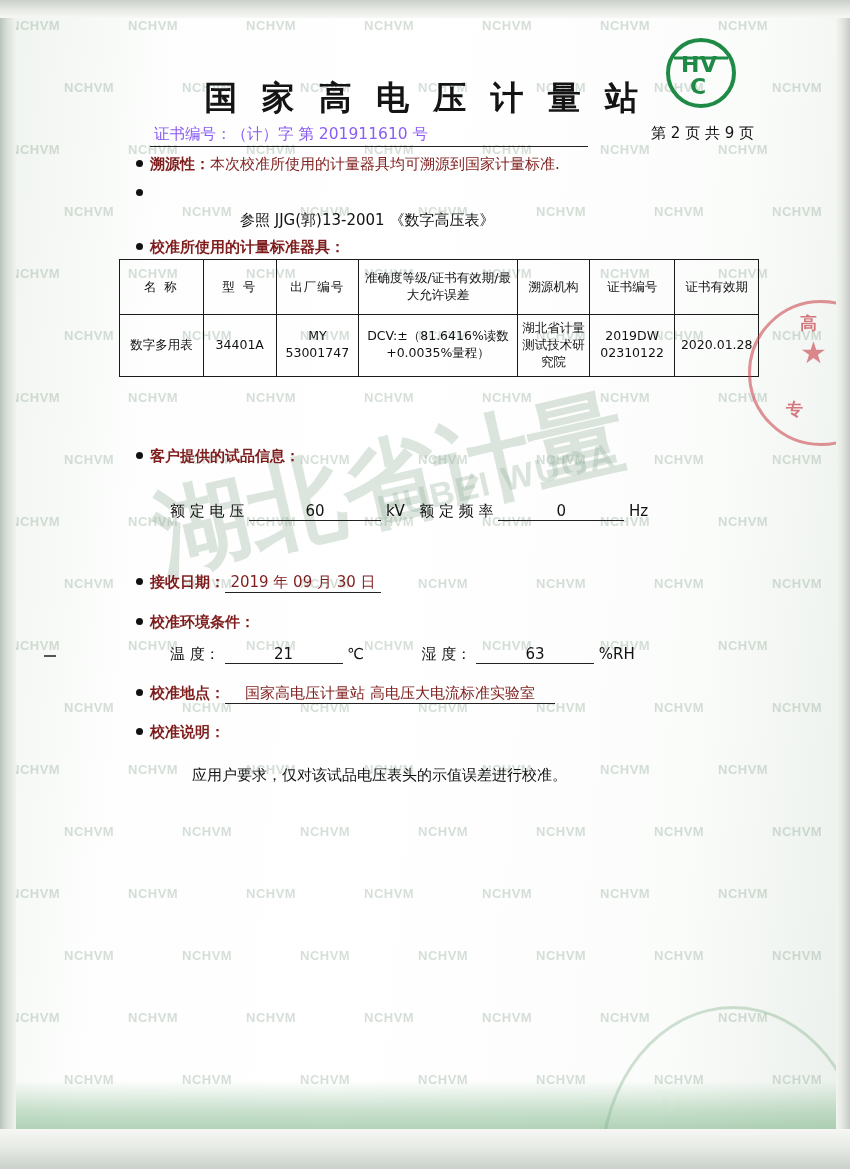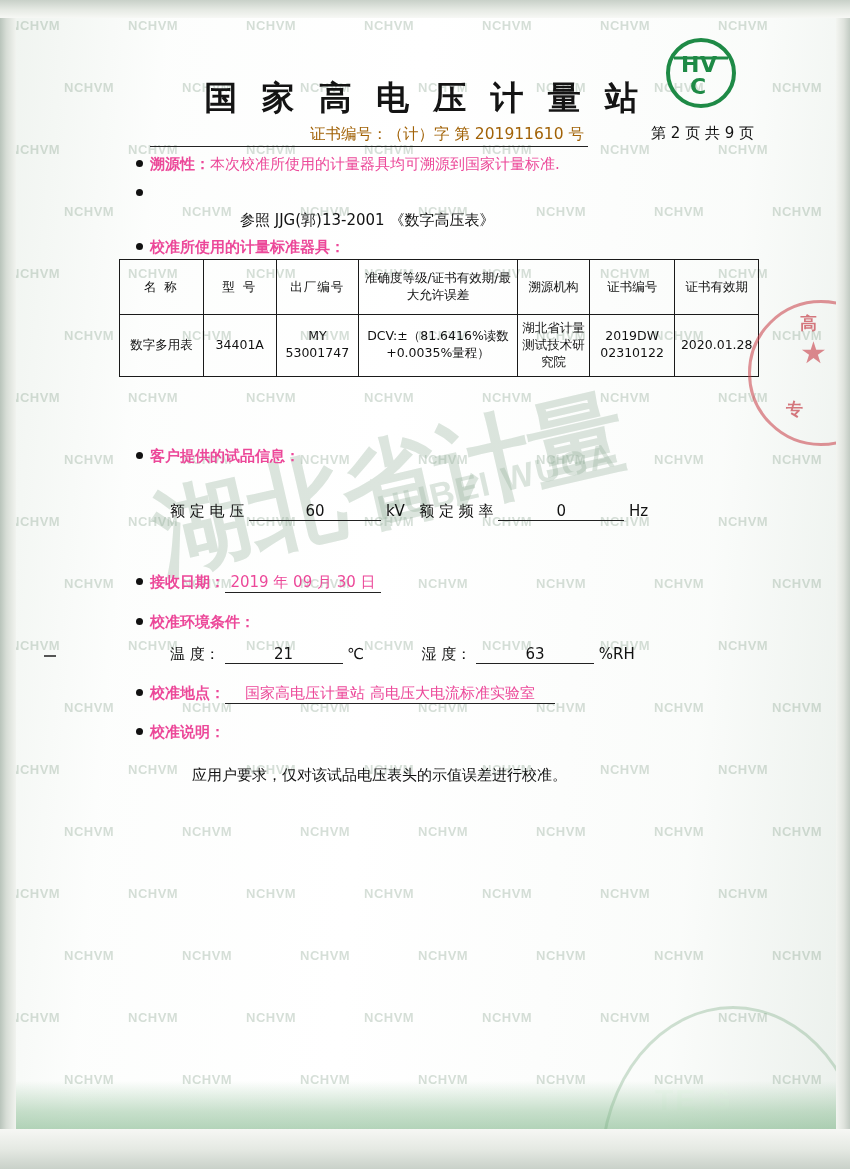--- a/index.html
+++ b/index.html
@@ -147,42 +147,41 @@
     right: 112px;
     top: 36px;
     width: 74px;
     height: 74px;
   }
   .cert-line {
     position: absolute;
     left: 150px;
     top: 124px;
     font-size: 15.5px;
-    color: #a16207;
-    font-family: "DejaVu Sans", sans-serif;
-    text-align: right;
+    color: #8b5cf6;
+    font-family: "DejaVu Sans", sans-serif;
   }
   .cert-line .u {
     display: inline-block;
     border-bottom: 1px solid #222;
     padding: 0 4px 1px 4px;
     min-width: 430px;
   }
   .page-no {
     position: absolute;
     right: 96px;
     top: 124px;
     font-size: 15px;
     font-family: "DejaVu Sans", sans-serif;
     color: #111;
   }
   .bullet-row {
     position: absolute;
     font-size: 15px;
-    color: #ec4899;
+    color: #7f1d1d;
     font-family: "DejaVu Sans", sans-serif;
     white-space: nowrap;
   }
   .bullet-row .dot {
     display: inline-block;
     width: 7px; height: 7px;
     background: #111;
     border-radius: 50%;
     margin-right: 7px;
     vertical-align: 2px;

